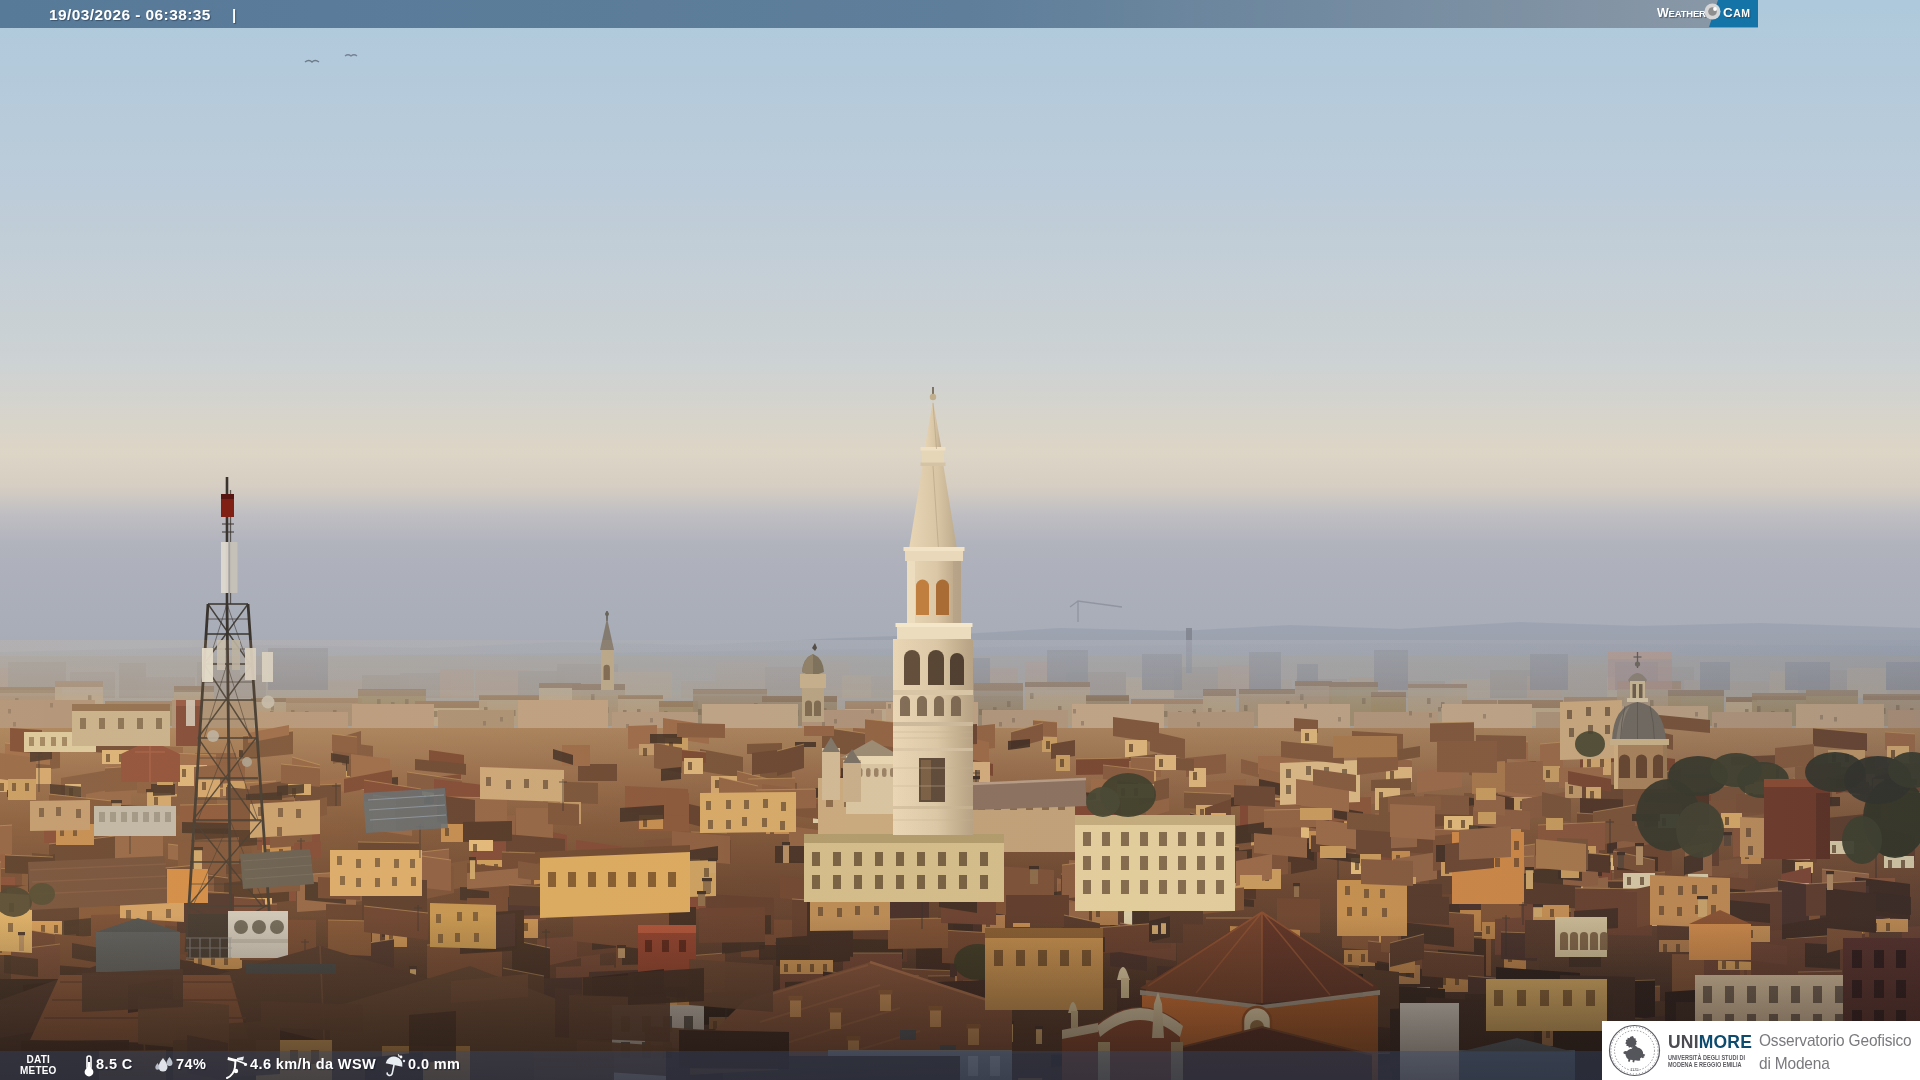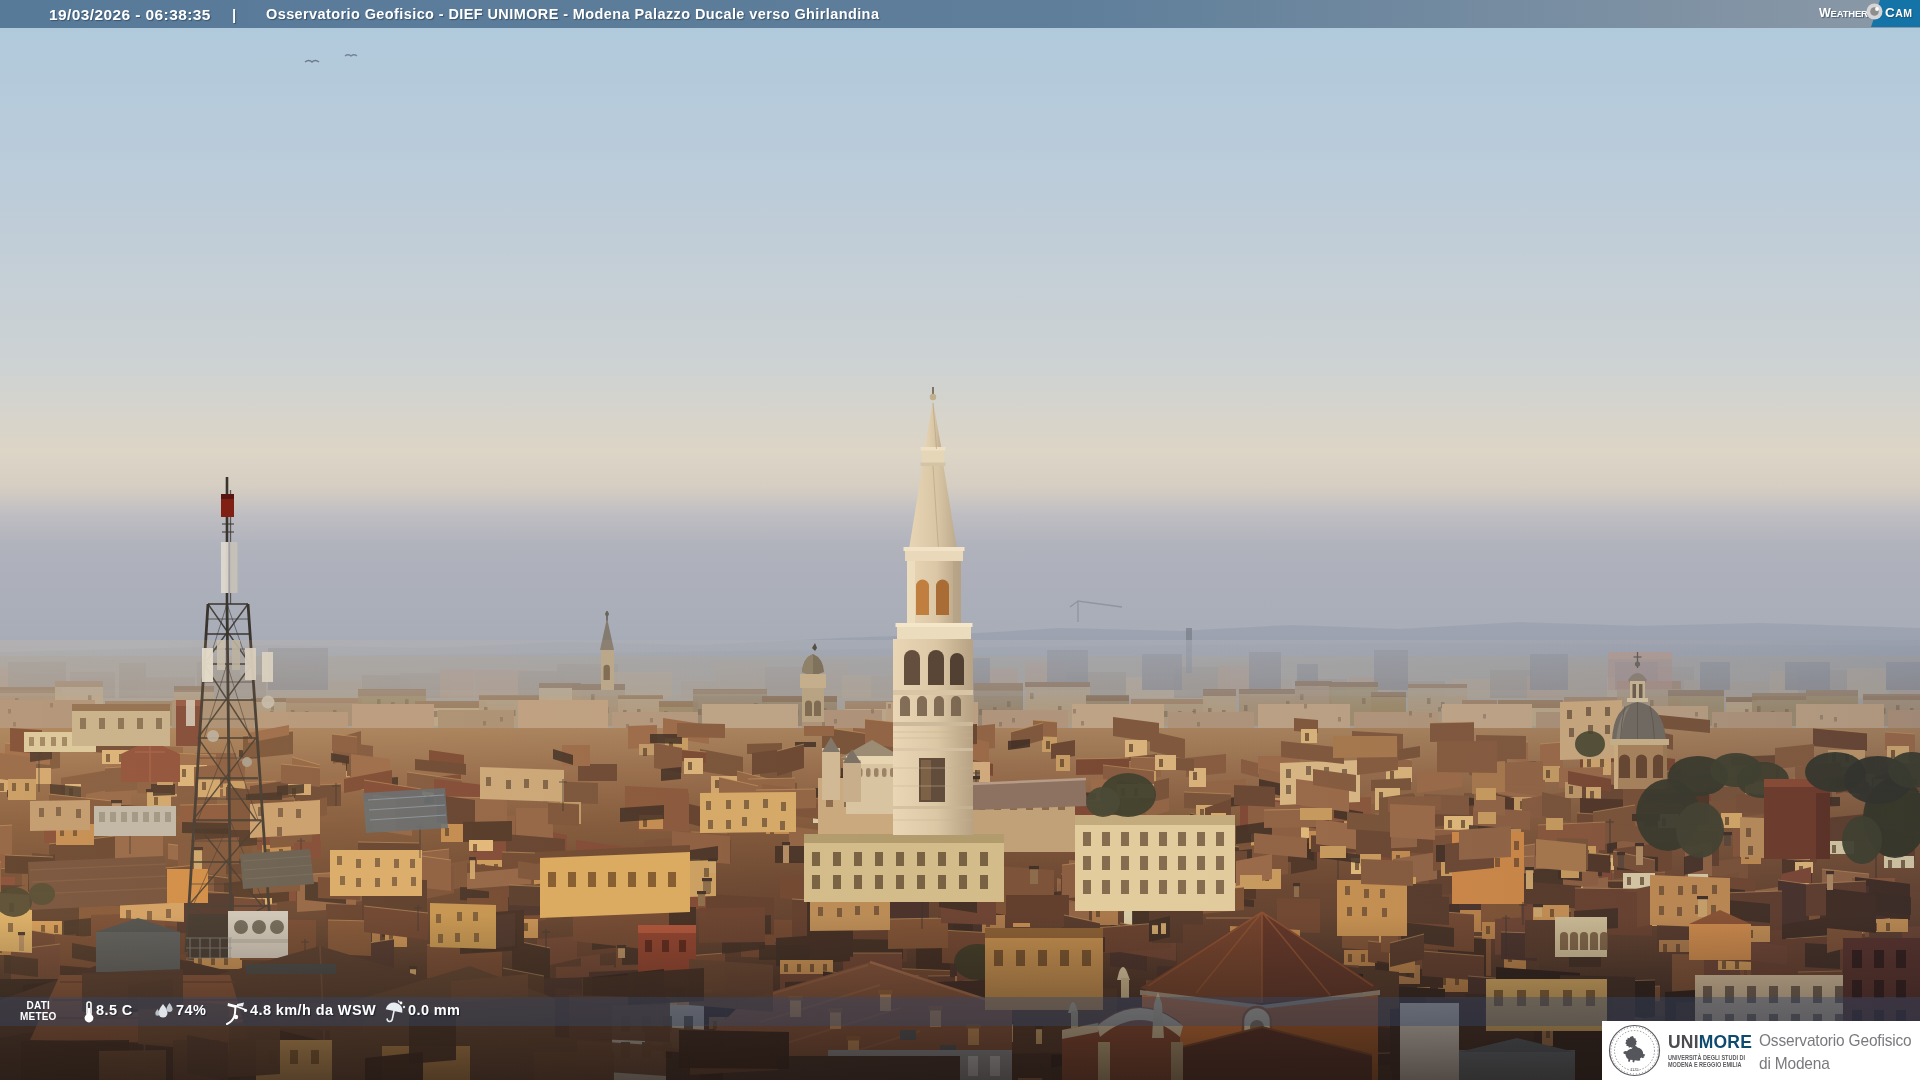--- a/index.html
+++ b/index.html
@@ -1,22 +1,22 @@
 <!DOCTYPE html>
 <html><head><meta charset="utf-8">
 <style>
 *{margin:0;padding:0;box-sizing:border-box}
 html,body{width:1920px;height:1080px;overflow:hidden;background:#9aa2b2;font-family:"Liberation Sans",sans-serif}
 #scene{position:absolute;left:0;top:0;width:1920px;height:1080px}
-#topbar{position:absolute;left:0;top:0;width:1920px;height:28px;background:linear-gradient(90deg,#587a99 0%,#5e7e9a 55%,#8b99a7 100%);color:#fff;font-weight:bold;font-size:15px;letter-spacing:0.4px;text-shadow:1px 1px 1px rgba(30,50,70,0.55)}
+#topbar{position:absolute;left:0;top:0;width:1758px;height:28px;background:linear-gradient(90deg,#587a99 0%,#5e7e9a 55%,#8b99a7 100%);color:#fff;font-weight:bold;font-size:15px;letter-spacing:0.4px;text-shadow:1px 1px 1px rgba(30,50,70,0.55)}
 #topbar .t{position:absolute;top:6px;white-space:pre}
 #topbar .t1{font-size:15.5px}
 #topbar .t2{font-size:14.5px}
 #wcam{position:absolute;right:0;top:0;height:28px}
-#botbar{position:absolute;left:0;top:997px;width:1920px;height:29px;background:rgba(52,72,104,0.42);color:#fff}
+#botbar{position:absolute;left:0;top:1051px;width:1920px;height:29px;background:rgba(52,72,104,0.42);color:#fff}
 #dati{position:absolute;left:20px;top:4px;font-size:10px;font-weight:bold;text-align:center;line-height:10.5px;letter-spacing:0.2px}
 .wtxt{position:absolute;top:5px;font-size:14.5px;font-weight:bold;letter-spacing:0.4px;text-shadow:1px 1px 1px rgba(10,20,35,0.6)}
 #unibox{position:absolute;left:1602px;top:1021px;width:318px;height:59px;background:#fff}
 #uni-seal{position:absolute;left:6px;top:3px;width:53px;height:53px}
 #uni-name{position:absolute;left:66px;top:11px;font-size:17.5px;font-weight:bold;color:#4b4b52;letter-spacing:0.2px}
 #uni-name .more{color:#0c4a6e}
 #uni-sub{position:absolute;left:66px;top:33px;font-size:6.5px;font-weight:bold;color:#5a5a60;line-height:7.3px;letter-spacing:0;transform:scaleX(0.85);transform-origin:0 0;white-space:nowrap}
 #uni-oss{position:absolute;left:157px;top:9px;font-size:17px;color:#7a7a7e;line-height:22.5px;letter-spacing:-0.2px;transform:scaleX(0.91);transform-origin:0 0;white-space:nowrap}
 </style></head>
 <body>
@@ -2935,21 +2935,20 @@
 <path d="M569 995 L670 998 L670 1042 L569 1038 Z" fill="#553a2c" opacity="0.95"></path>
 <path d="M628 973 L704 968 L704 1001 L628 1005 Z" fill="#3c2a22" opacity="0.95"></path>
 <path d="M679 1030 L789 1032 L789 1069 L679 1068 Z" fill="#30211c" opacity="0.95"></path>
 <path d="M365 1058 L423 1052 L423 1106 L365 1112 Z" fill="#30211c" opacity="0.95"></path>
 <rect x="0" y="640" width="1920" height="440" fill="url(#warmlight)"></rect>
 <rect x="0" y="915" width="1920" height="165" fill="url(#bottomdark)"></rect>
     </svg></div>
 <div id="topbar">
  <div class="t t1" style="left:49px">19/03/2026 - 06:38:35</div>
  <div class="t" style="left:232px">|</div>
- <div class="t t2" style="left:266px">Osservatorio Geofisico - DIEF UNIMORE - Modena Palazzo Ducale verso Ghirlandina</div>
  <svg id="wcam" width="110" height="28" viewBox="0 0 110 28">
    <path d="M70 0 L110 0 L110 27 L61 27 Z" fill="#1474a8"></path>
    <text x="9" y="16.5" font-family="Liberation Sans,sans-serif" font-weight="bold" font-size="12.5" fill="#fff" letter-spacing="-0.2">W<tspan font-size="9.5">EATHER</tspan></text>
    <circle cx="64.5" cy="11.5" r="8" fill="#d6d6d6"></circle>
    <circle cx="64.5" cy="11.5" r="4.3" fill="#8e8e8e"></circle>
    <circle cx="67" cy="9" r="1.9" fill="#fff"></circle>
    <text x="75" y="17" font-family="Liberation Sans,sans-serif" font-weight="bold" font-size="13.5" fill="#fff">C<tspan font-size="10.5">AM</tspan></text>
  </svg>
 </div>
 <div id="botbar">
@@ -2969,21 +2968,21 @@
  <svg style="position:absolute;left:224px;top:2px" width="26" height="27" viewBox="0 0 26 27">
    <g stroke="#fff" fill="none" stroke-linecap="round">
     <path d="M3 25 Q10 22 11 14 L11.5 7" stroke-width="2"></path>
     <path d="M11.5 7 L22 11" stroke-width="1.8"></path>
    </g>
    <path d="M4 4 L13 6.5 L12 9 L3.5 7 Z" fill="#fff"></path>
    <path d="M13 5 l7 -1.5 -1 4 -6 -0.5 Z" fill="#e8edf2"></path>
    <circle cx="12" cy="18" r="2.2" fill="#fff"></circle>
    <circle cx="21.5" cy="11.5" r="1.6" fill="#fff"></circle>
  </svg>
- <div class="wtxt" style="left:250px">4.8 km/h da WSW</div>
+ <div class="wtxt" style="left:250px">4.6 km/h da WSW</div>
  <svg style="position:absolute;left:384px;top:2px" width="22" height="26" viewBox="0 0 22 26">
    <g transform="rotate(12 10 12)">
     <path d="M1.5 12 a8.5 8.5 0 0 1 17 0 Z" fill="#e8edf2"></path>
     <path d="M10 12 V20 q0 3.2 -2.8 3.2 q-2 0 -2.2 -2" stroke="#e8edf2" stroke-width="1.6" fill="none" stroke-linecap="round"></path>
    </g>
    <circle cx="17" cy="4" r="1.4" fill="#fff"></circle>
    <circle cx="20" cy="8" r="1.2" fill="#dfe6ee"></circle>
    <path d="M14 1.5 q1.5 1 1.2 2.5" stroke="#fff" stroke-width="1.2" fill="none"></path>
  </svg>
  <div class="wtxt" style="left:408px">0.0 mm</div>

